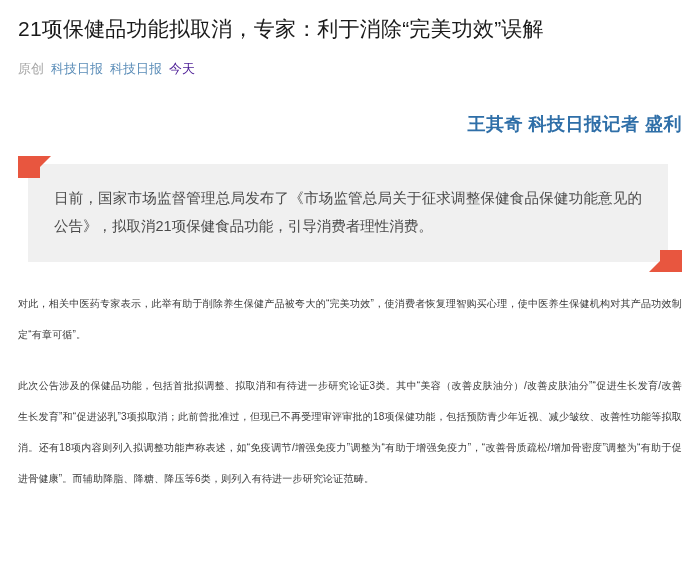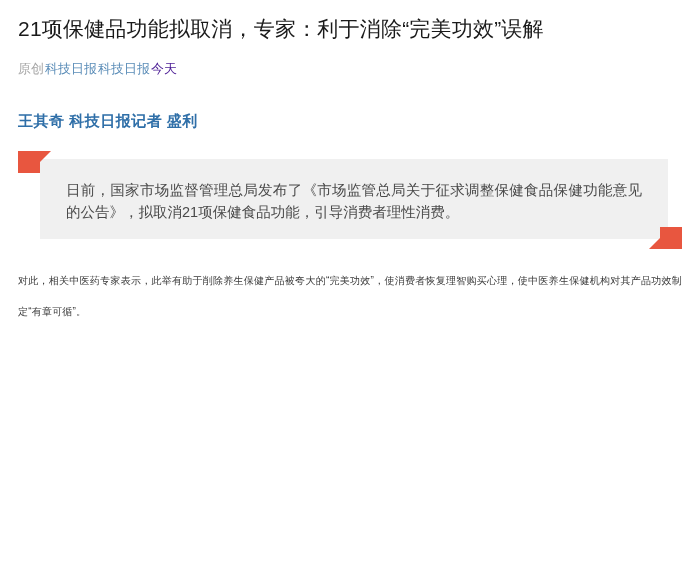--- a/index.html
+++ b/index.html
@@ -29,54 +29,55 @@
     letter-spacing: 0.2px;
     margin: 0 0 16px 0;
     white-space: nowrap;
   }
   .meta-line {
     font-size: 13px;
     color: #9a9a9a;
     margin: 0 0 34px 0;
     display: flex;
     align-items: baseline;
-    gap: 1px;
+    gap: 7px;
   }
   .meta-original {
     color: #a5a5a5;
   }
   .meta-source-link {
     color: #5b8db8;
   }
   .meta-source-name {
     color: #5b8db8;
   }
   .meta-time {
     color: #4c1d95;
   }
   .byline {
-    font-size: 15px;
+    font-size: 18px;
     font-weight: bold;
     color: #2f6fa8;
     margin: 0 0 28px 0;
     letter-spacing: 0.5px;
+    text-align: right;
   }
   .quote-block {
     position: relative;
     margin: 0 0 26px 0;
     padding: 0;
   }
   .quote-inner {
     background: #f0f0f0;
-    padding: 20px 26px 4px 26px;
+    padding: 20px 26px 22px 26px;
     font-size: 14.5px;
-    line-height: 22px;
+    line-height: 28px;
     color: #4a4a4a;
     text-align: justify;
-    margin-left: 22px;
+    margin-left: 10px;
     margin-right: 14px;
     min-height: 56px;
   }
   .quote-mark-tl {
     position: absolute;
     left: 0px;
     top: -8px;
     width: 22px;
     height: 22px;
     background: #e8563f;
@@ -136,14 +137,15 @@
 
   <div class="byline">王其奇 科技日报记者 盛利</div>
 
   <div class="quote-block">
     <span class="quote-mark-tl"></span>
     <div class="quote-inner">日前，国家市场监督管理总局发布了《市场监管总局关于征求调整保健食品保健功能意见的公告》，拟取消21项保健食品功能，引导消费者理性消费。</div>
     <span class="quote-mark-br"></span>
   </div>
 
   <p class="para">对此，相关中医药专家表示，此举有助于削除养生保健产品被夸大的“完美功效”，使消费者恢复理智购买心理，使中医养生保健机构对其产品功效制定“有章可循”。</p>
+  <p class="para">此次公告涉及的保健品功能，包括首批拟调整、拟取消和有待进一步研究论证3类。其中“美容（改善皮肤油分）/改善皮肤油分”“促进生长发育/改善生长发育”和“促进泌乳”3项拟取消；此前曾批准过，但现已不再受理审评审批的18项保健功能，包括预防青少年近视、减少皱纹、改善性功能等拟取消。还有18项内容则列入拟调整功能声称表述，如“免疫调节/增强免疫力”调整为“有助于增强免疫力”，“改善骨质疏松/增加骨密度”调整为“有助于促进骨健康”。而辅助降脂、降糖、降压等6类，则列入有待进一步研究论证范畴。</p>
 
 </div>
 
 </body></html>

